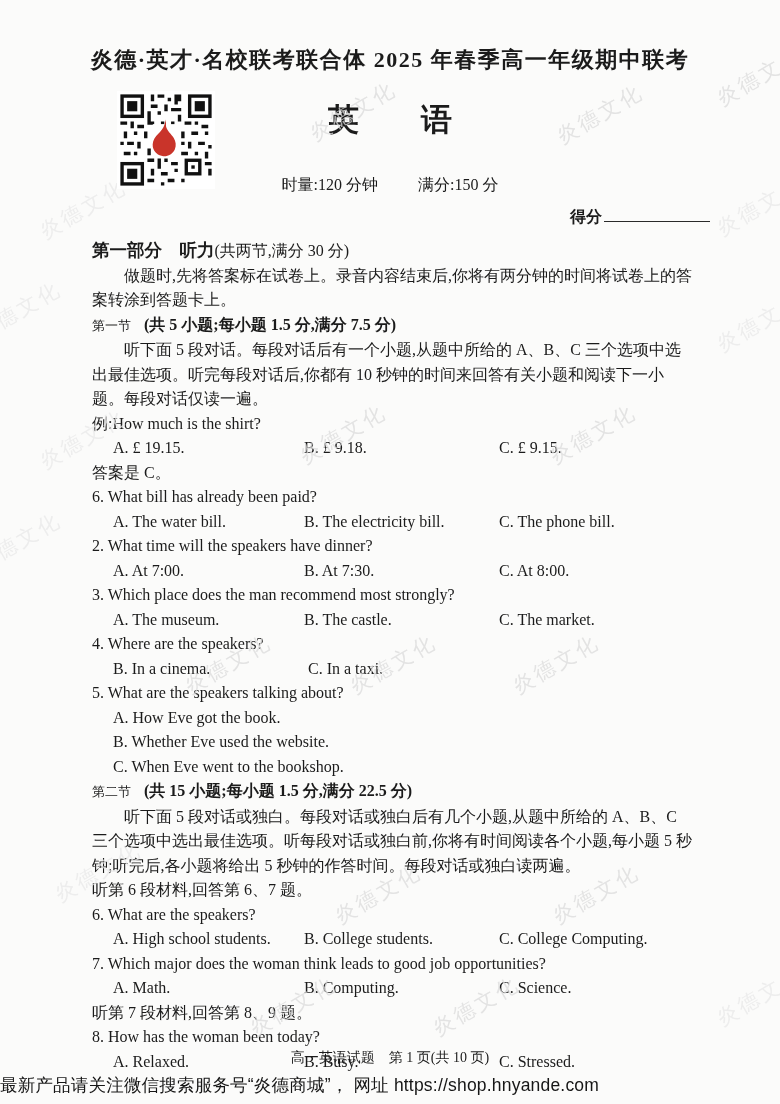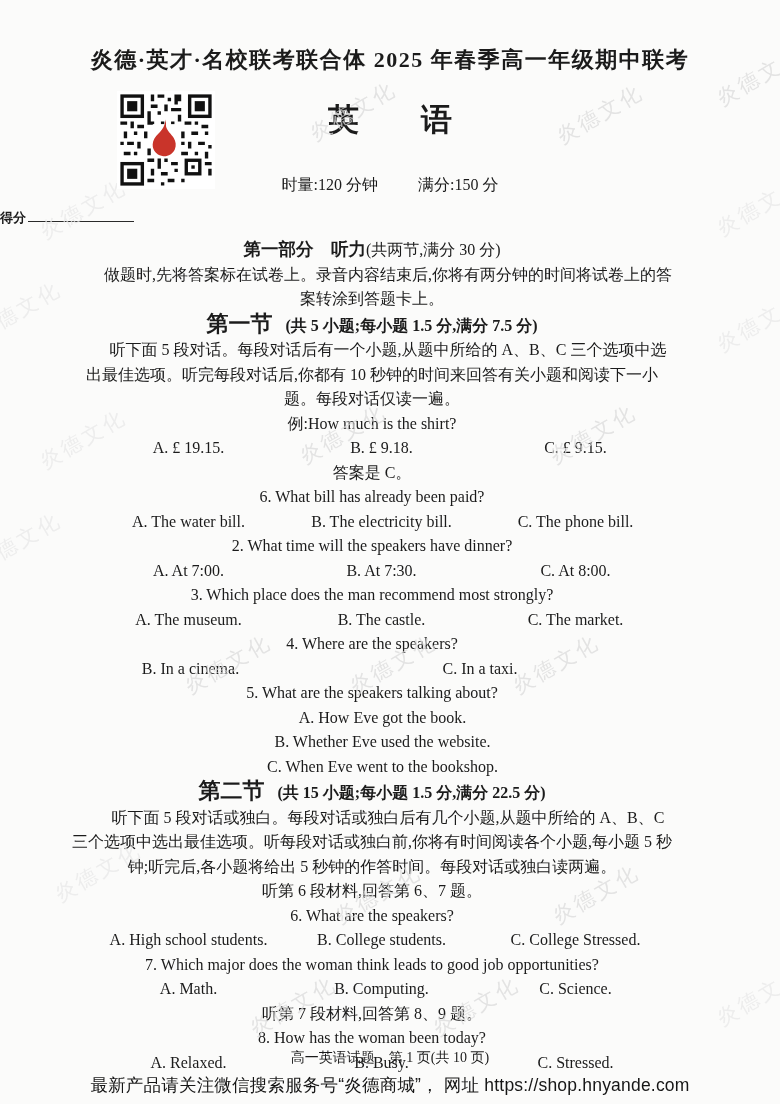--- a/index.html
+++ b/index.html
@@ -38,52 +38,51 @@
     position:absolute; left:117px; top:91px;
     width:98px; height:98px;
   }
   .subject {
     margin-top:24px; text-align:center;
     font-size:31px; font-weight:700;
   }
   .subject .gap { display:inline-block; width:62px; }
   .meta { margin-top:34px; text-align:center; font-size:16px; }
   .meta span { margin:0 18px; }
-  .score-row { margin-top:10px; font-size:13px; font-weight:700; }
+  .score-row { margin-top:10px; margin-left:570px; font-size:16px; font-weight:700; }
   .score-blank {
     display:inline-block; width:106px; height:15px;
     border-bottom:1.5px solid #2a2a2a; margin-left:2px;
   }
 
   
   .content {
-    margin-left:72px; width:600px;
-    font-size:16px; line-height:24.5px;text-align:center;
+    margin-left:92px; width:600px;
+    font-size:16px; line-height:24.5px;
   }
   .h-part { margin-top:10px; }
   .h-part .bold { font-weight:700; font-size:17.5px; }
   .h-part .norm { font-weight:400; font-size:16px; }
-  .h-sec .bold { font-weight:700; font-size:22px; }
+  .h-sec .bold { font-weight:400; font-size:13px; }
   .h-sec .norm { font-weight:700; font-size:16px; margin-left:13px; }
   .para { margin:0; text-indent:2em; }
   .line { }
   .opts { display:flex; padding-left:21px; }
   .opts .o1 { width:191px; }
   .opts .o2 { width:195px; }
   .opts .o3 { flex:1; }
   .opts-stack .o { padding-left:21px; }
 
   
   .page-info {
     position:absolute; left:0; right:0; top:1049px;
     text-align:center; font-size:14px;
   }
   .promo {
     position:absolute; left:0; right:0; top:1073px;
-    text-align:center;
     font-family:"Liberation Sans","DejaVu Sans",sans-serif;
     font-size:17.5px; font-weight:500; color:#161616;
     letter-spacing:.2px;
   }
 </style>
 </head>
 <body>
 
 <div class="page">
 
@@ -200,21 +199,21 @@
 
     <div class="h-sec"><span class="bold">第二节</span><span class="norm">(共 15 小题;每小题 1.5 分,满分 22.5 分)</span></div>
     <p class="para">听下面 5 段对话或独白。每段对话或独白后有几个小题,从题中所给的 A、B、C 三个选项中选出最佳选项。听每段对话或独白前,你将有时间阅读各个小题,每小题 5 秒钟;听完后,各小题将给出 5 秒钟的作答时间。每段对话或独白读两遍。</p>
 
     <div class="line">听第 6 段材料,回答第 6、7 题。</div>
 
     <div class="line">6. What are the speakers?</div>
     <div class="opts">
       <span class="o1">A. High school students.</span>
       <span class="o2">B. College students.</span>
-      <span class="o3">C. College Stressed.</span>
+      <span class="o3">C. College Computing.</span>
     </div>
 
     <div class="line">7. Which major does the woman think leads to good job opportunities?</div>
     <div class="opts">
       <span class="o1">A. Math.</span>
       <span class="o2">B. Computing.</span>
       <span class="o3">C. Science.</span>
     </div>
 
     <div class="line">听第 7 段材料,回答第 8、9 题。</div>

